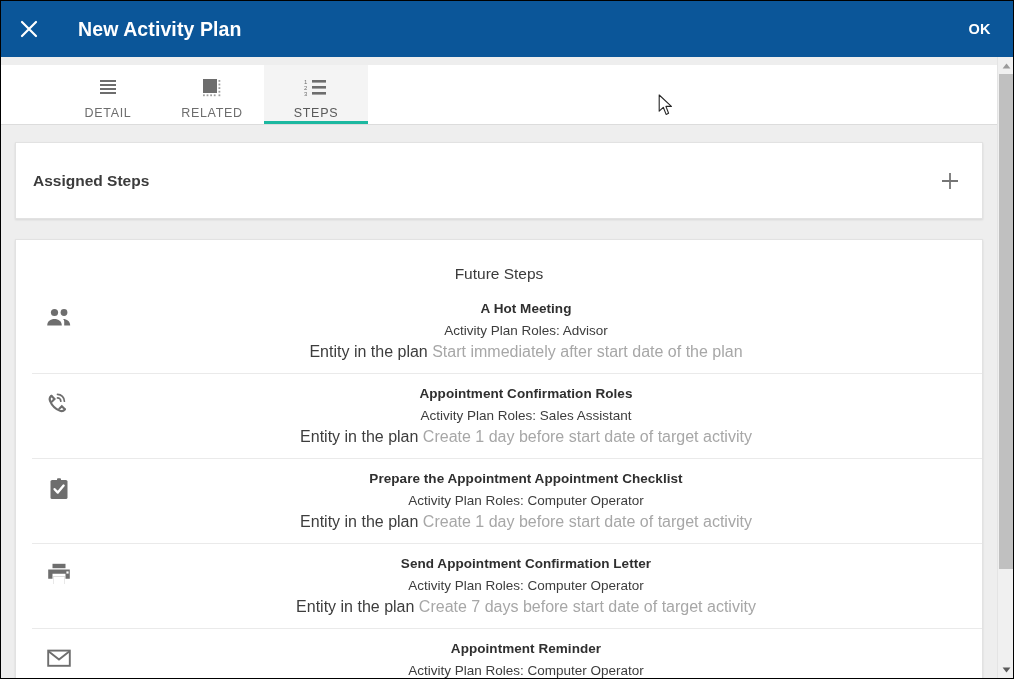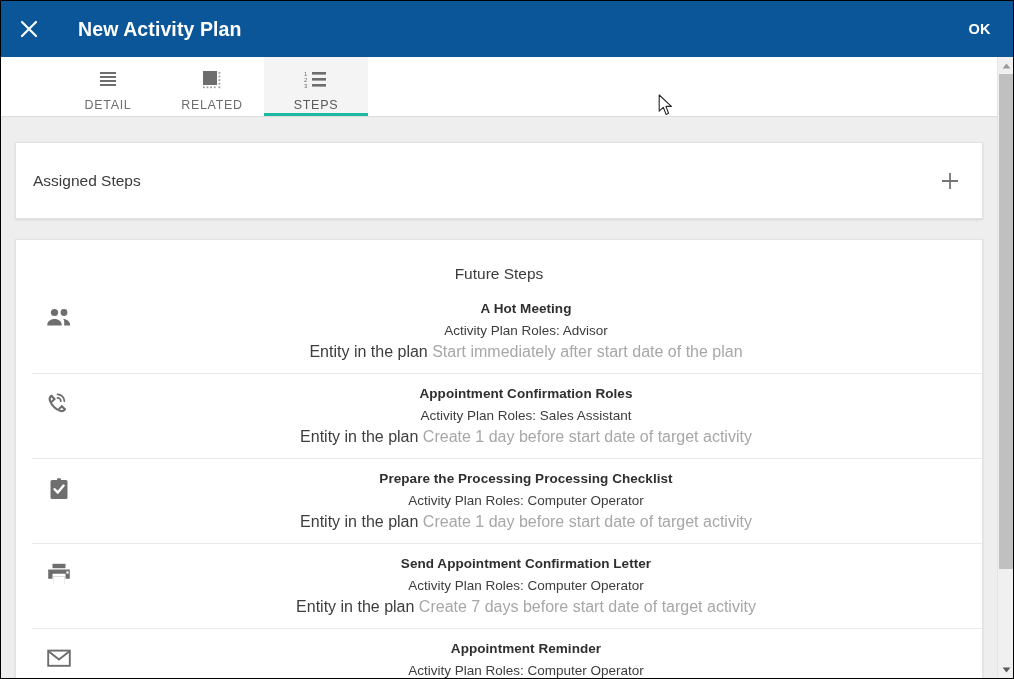--- a/index.html
+++ b/index.html
@@ -65,21 +65,21 @@
     position: absolute;
     left: 0; top: 56px;
     width: 1012px;
     height: 621px;
     background: #eeeeee;
   }
 
   
   #tabbar {
     position: absolute;
-    left: 0; top: 0;
+    left: 0; top: 8px;
     width: 996px;
     height: 60px;
     background: #ffffff;
     border-bottom: 1px solid #dcdcdc;
     display: flex;
     align-items: stretch;
   }
   .tab {
     width: 104px;
     display: flex;
@@ -127,20 +127,21 @@
     background: #ffffff;
     border: 1px solid #e2e2e2;
     box-shadow: 0 1px 2px rgba(0,0,0,0.10);
   }
   #card-assigned {
     margin-top: 11px;
     height: 77px;
     display: flex;
     align-items: center;
     padding: 0 17px 0 17px;
+    font-weight: bold;
   }
   .card-title {
     font-size: 15.5px;
     color: #3b3b3b;
   }
   #add-step-btn {
     margin-left: auto;
     width: 30px; height: 30px;
     display: flex; align-items: center; justify-content: center;
     cursor: pointer;
@@ -360,21 +361,21 @@
           <div class="step-ico">
             <svg width="24" height="24" viewBox="0 0 24 24" aria-hidden="true">
               <g fill="#6e6e6e">
                 <rect x="10" y="1.2" width="4" height="3" rx="1"></rect>
                 <rect x="3.5" y="3" width="17" height="19" rx="1.6"></rect>
               </g>
               <path d="M7.6 12.2 L10.8 15.6 L16.6 8.6" stroke="#ffffff" stroke-width="2.4" fill="none" stroke-linecap="round" stroke-linejoin="round"></path>
             </svg>
           </div>
           <div class="step-body">
-            <div class="step-name">Prepare the Processing Processing Checklist</div>
+            <div class="step-name">Prepare the Appointment Appointment Checklist</div>
             <div class="step-roles">Activity Plan Roles: Computer Operator</div>
             <div class="step-entity">
               <span>Entity in the plan</span>
               <span class="dim">Create 1 day before start date of target activity</span>
             </div>
           </div>
         </div>
 
         <div class="step-row">
           <div class="step-ico">

